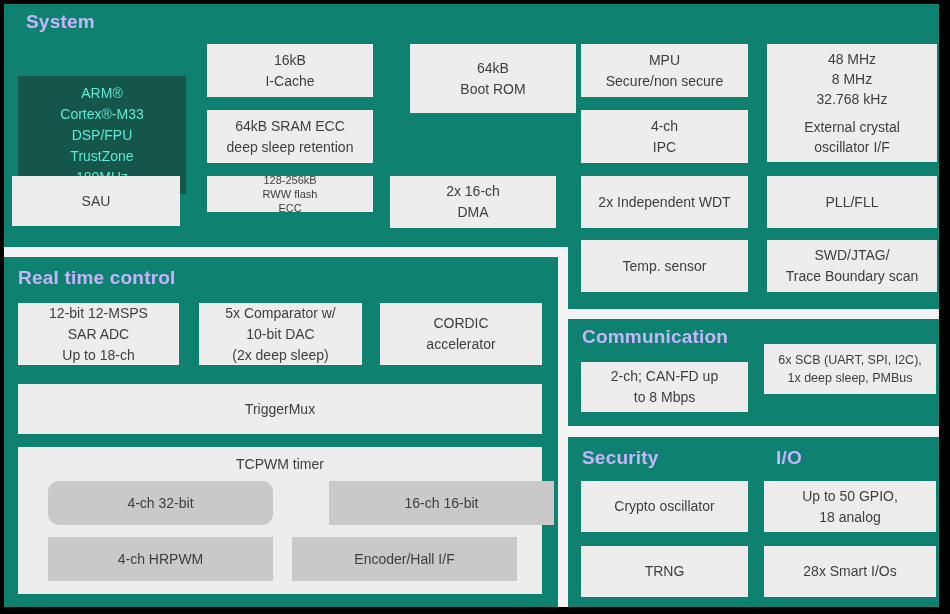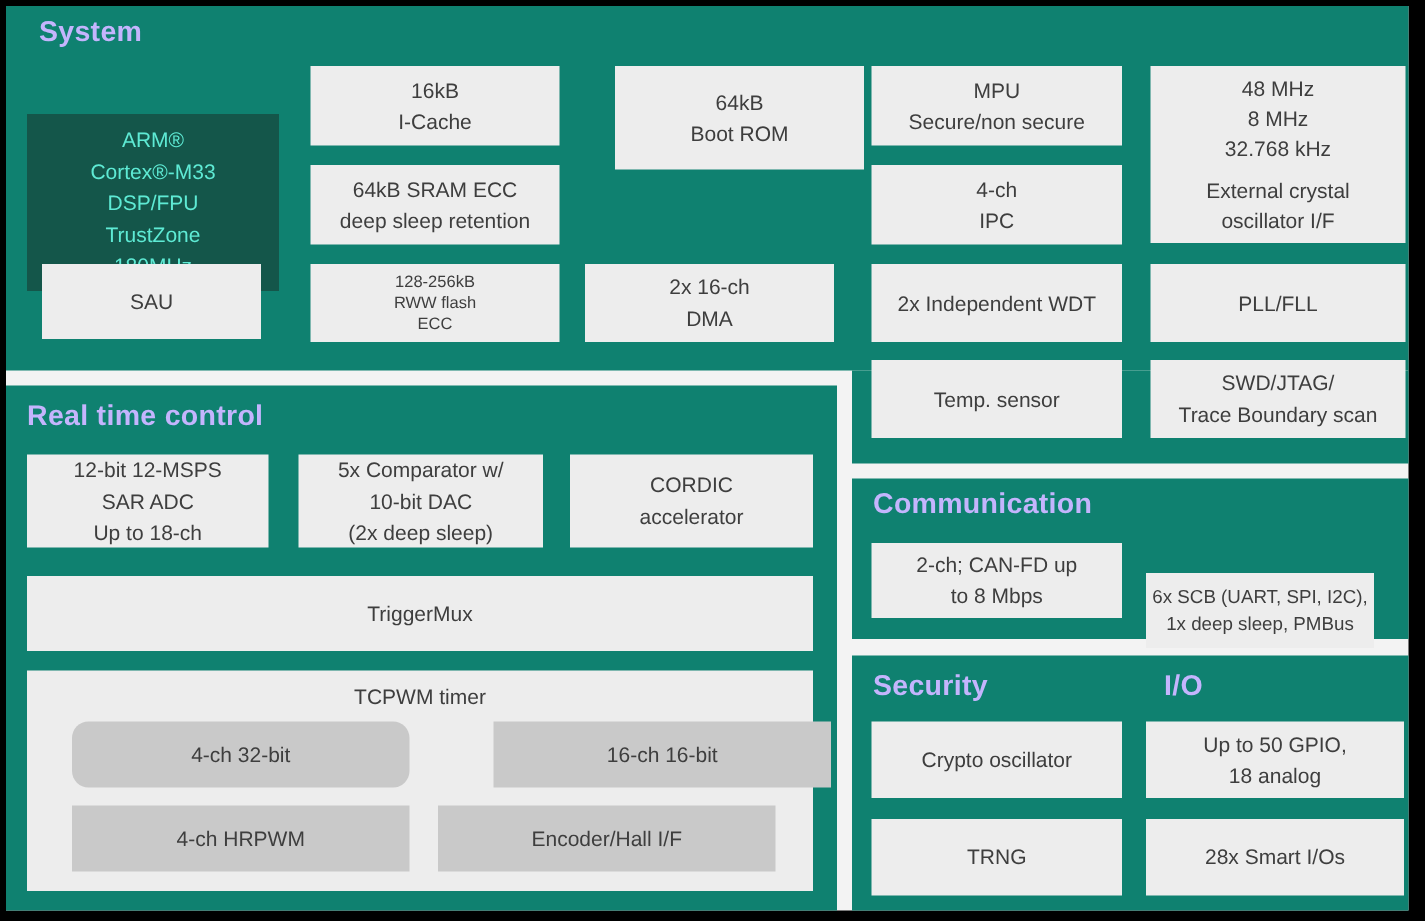--- a/index.html
+++ b/index.html
@@ -102,22 +102,22 @@
     <div class="xtal-freqs">48 MHz
 8 MHz
 32.768 kHz</div>
     <div>External crystal
 oscillator I/F</div>
   </div>
   <div class="blk" style="left:207px;top:110px;width:166px;height:53px;">64kB SRAM ECC
 deep sleep retention</div>
   <div class="blk" style="left:581px;top:110px;width:167px;height:53px;">4-ch
 IPC</div>
-  <div class="blk" style="left:28px;top:176px;width:146px;height:50px;">SAU</div>
-  <div class="blk blk-sm" style="left:207px;top:176px;width:166px;height:52px;">128-256kB
+  <div class="blk" style="left:12px;top:176px;width:168px;height:50px;">SAU</div>
+  <div class="blk blk-sm" style="left:207px;top:176px;width:166px;height:36px;">128-256kB
 RWW flash
 ECC</div>
   <div class="blk" style="left:390px;top:176px;width:166px;height:52px;">2x 16-ch
 DMA</div>
   <div class="blk" style="left:581px;top:176px;width:167px;height:52px;">2x Independent WDT</div>
   <div class="blk" style="left:767px;top:176px;width:170px;height:52px;">PLL/FLL</div>
   <div class="blk" style="left:581px;top:240px;width:167px;height:52px;">Temp. sensor</div>
   <div class="blk" style="left:767px;top:240px;width:170px;height:52px;">SWD/JTAG/
 Trace Boundary scan</div>
 
@@ -134,21 +134,21 @@
   <div class="tcpwm" style="left:18px;top:447px;width:524px;height:147px;">
     <div class="tcpwm-title">TCPWM timer</div>
     <div class="blk blk-gray" style="left:30px;top:34px;width:225px;height:44px;border-radius:11px;">4-ch 32-bit</div>
     <div class="blk blk-gray" style="left:274px;top:34px;width:225px;height:44px;margin-left:37px;">16-ch 16-bit</div>
     <div class="blk blk-gray" style="left:30px;top:90px;width:225px;height:44px;">4-ch HRPWM</div>
     <div class="blk blk-gray" style="left:274px;top:90px;width:225px;height:44px;">Encoder/Hall I/F</div>
   </div>
 
   <div class="blk" style="left:581px;top:362px;width:167px;height:50px;">2-ch; CAN-FD up
 to 8 Mbps</div>
-  <div class="blk blk-md" style="left:764px;top:382px;width:152px;height:50px;">6x SCB (UART, SPI, I2C),
+  <div class="blk blk-md" style="left:764px;top:344px;width:172px;height:50px;">6x SCB (UART, SPI, I2C),
 1x deep sleep, PMBus</div>
 
   <div class="blk" style="left:581px;top:481px;width:167px;height:51px;">Crypto oscillator</div>
   <div class="blk" style="left:764px;top:481px;width:172px;height:51px;">Up to 50 GPIO,
 18 analog</div>
   <div class="blk" style="left:581px;top:546px;width:167px;height:51px;">TRNG</div>
   <div class="blk" style="left:764px;top:546px;width:172px;height:51px;">28x Smart I/Os</div>
 </div>
 
 </body></html>

